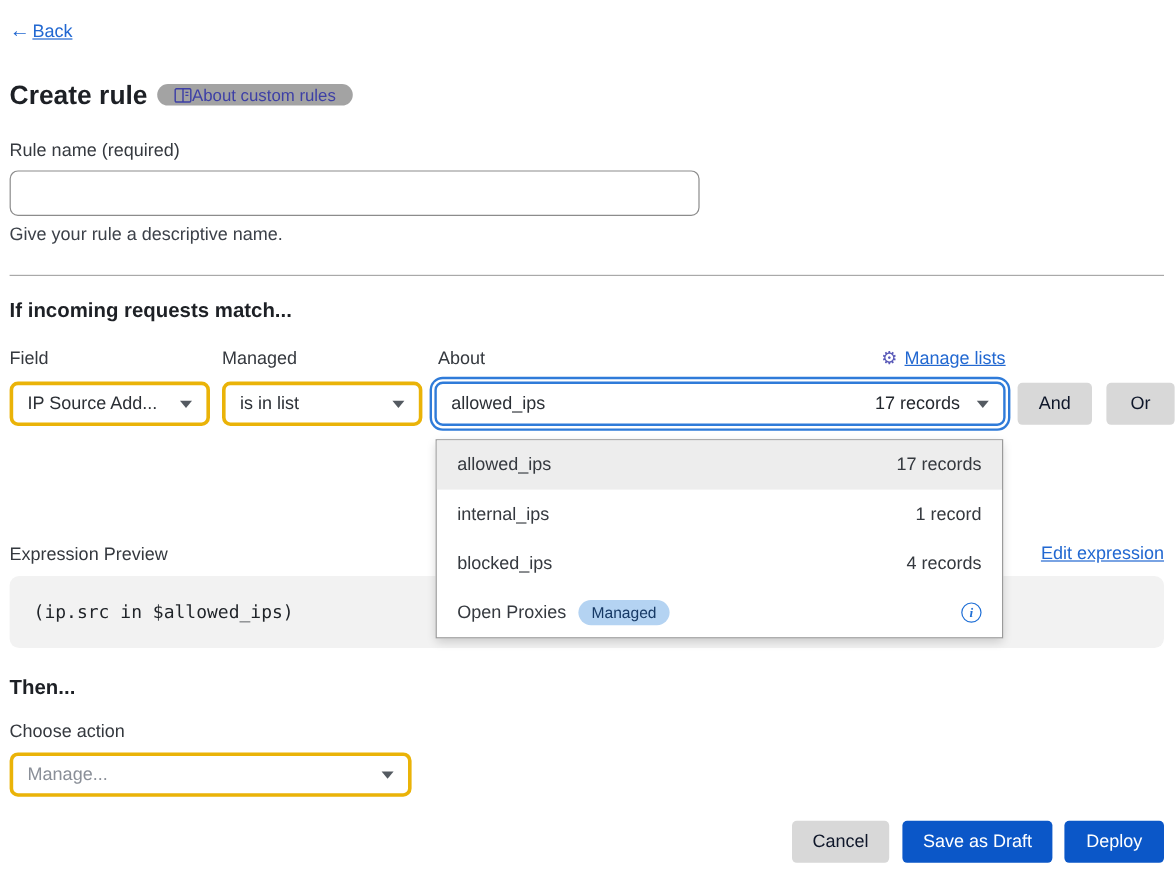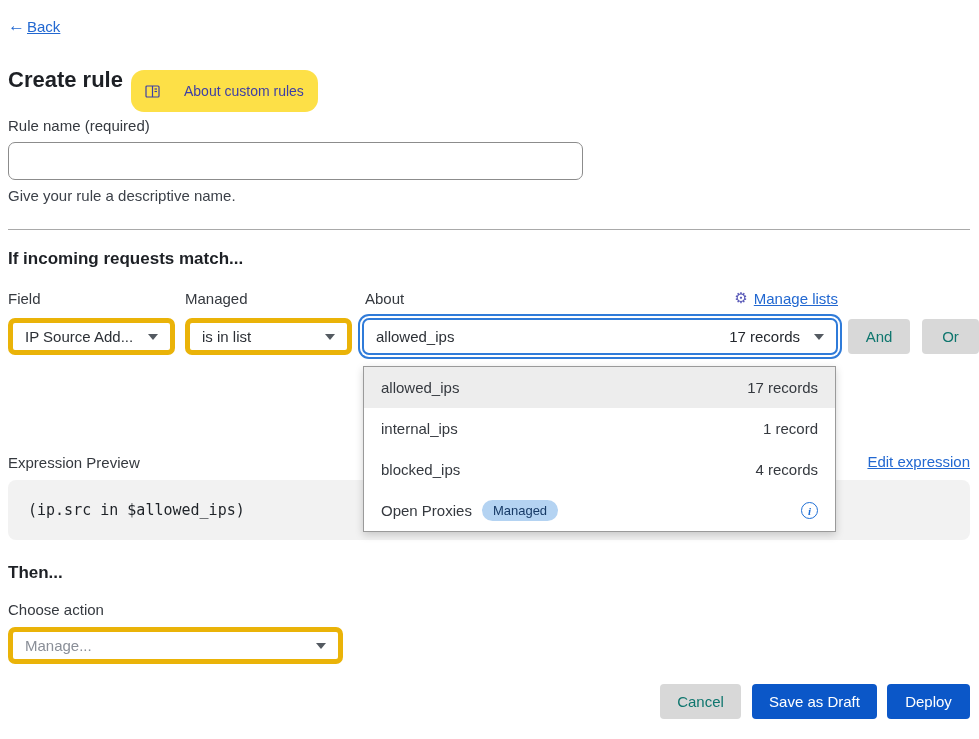--- a/index.html
+++ b/index.html
@@ -10,48 +10,48 @@
   .abs { position: absolute; }
 
   a.link { color: #2268d1; text-decoration: underline; cursor: pointer; font-size: 15px; }
 
   
   .back { left: 8px; top: 16px; font-size: 15px; display: flex; align-items: center; gap: 2px; }
   .back .arrow { color: #2268d1; text-decoration: none; font-size: 17px; }
 
   
   .title { left: 8px; top: 67px; font-size: 22px; font-weight: bold; color: #1d2025; }
-  .about-badge { left: 131px; top: 70px; height: 42px; display: inline-flex; align-items: center;
-    gap: 24px; padding: 0 14px; background: #fde047; color: #3d3fa6; border-radius: 13px;
+  .about-badge { left: 131px; top: 70px; height: 18px; display: inline-flex; align-items: center;
+    gap: 0; padding: 0 14px; background: #a3a3a3; color: #3d3fa6; border-radius: 13px;
     font-size: 14px; cursor: pointer; }
   .about-badge svg { display: block; }
 
   .field-label { font-size: 15px; color: #35393f; }
 
   
   .text-input { left: 8px; top: 142px; width: 575px; height: 38px; border: 1px solid #8c8c8c;
     border-radius: 7px; font-size: 15px; padding: 0 12px; font-family: "Liberation Sans", sans-serif; outline: none; }
   .help { left: 8px; top: 187px; font-size: 15px; color: #3c4149; }
 
   .divider { left: 8px; top: 229px; width: 962px; height: 0; border-top: 1px solid #a9a9a9; }
 
   .section-heading { font-size: 17px; font-weight: bold; color: #1d2025; }
 
-  .select { height: 37px; border: 5px solid #eab308; border-radius: 7px; background: #fff;
+  .select { height: 37px; border: 3px solid #eab308; border-radius: 7px; background: #fff;
     display: flex; align-items: center; padding: 0 12px; font-size: 15px; color: #2c3036; cursor: pointer; }
   .select .grow { flex: 1; }
   .caret { width: 0; height: 0; border-left: 5px solid transparent; border-right: 5px solid transparent;
     border-top: 6px solid #545a61; flex: none; }
 
   .value-select { border: 2px solid #2f7bd9; box-shadow: 0 0 0 2px #ffffff, 0 0 0 4px #2f7bd9; }
   .value-select .records { margin-right: 14px; color: #24282e; }
 
   .btn { border: none; border-radius: 4px; font-size: 15px; height: 35px;
     font-family: "Liberation Sans", sans-serif; cursor: pointer; }
-  .btn-gray { background: #d8d8d8; color: #0f766e; }
+  .btn-gray { background: #d8d8d8; color: #0f172a; }
   .btn-blue { background: #0b57c8; color: #ffffff; }
 
   .manage-lists { display: flex; align-items: center; gap: 6px; }
   .gear { color: #5a5ab8; font-size: 15px; text-decoration: none; }
 
   
   .dropdown { left: 363px; top: 366px; width: 473px; background: #ffffff;
     border: 1px solid #9a9a9a; box-shadow: 0 3px 8px rgba(0,0,0,0.18); z-index: 5; }
   .dd-row { height: 41px; display: flex; align-items: center; padding: 0 17px;
     font-size: 15px; color: #35393f; cursor: pointer; }

